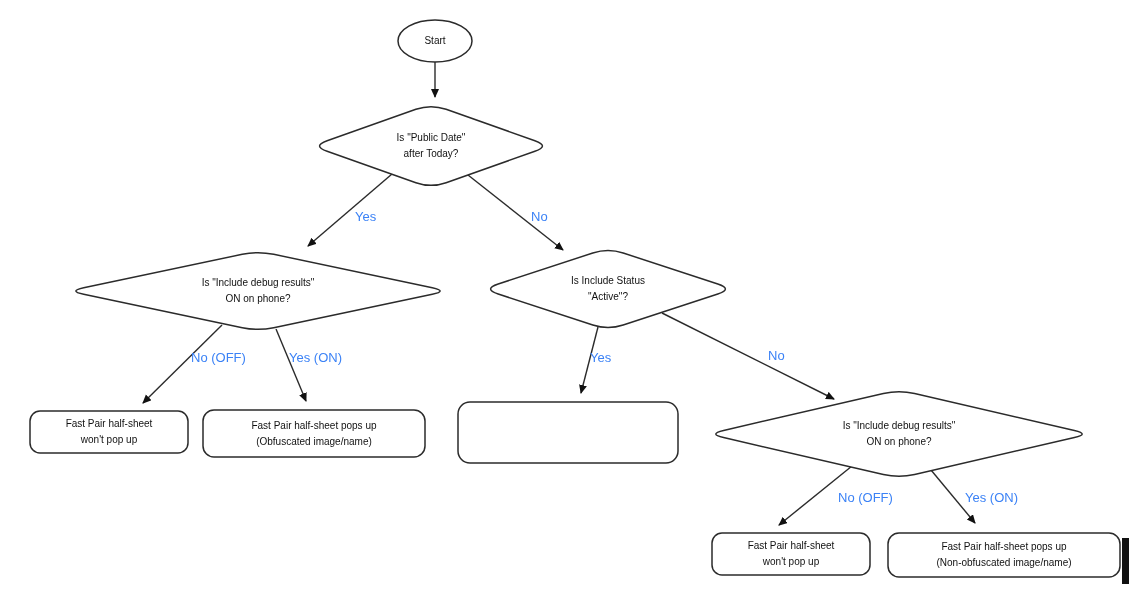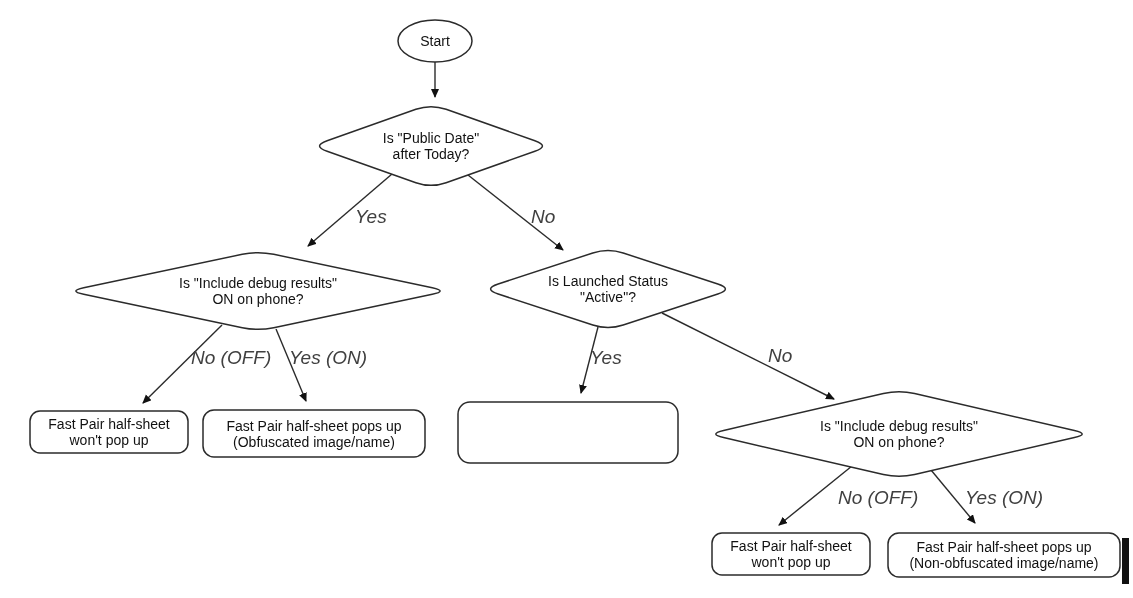--- a/index.html
+++ b/index.html
@@ -2,22 +2,22 @@
 <html><head>
 <meta charset="utf-8">
 <style>
   html,body{margin:0;padding:0;background:#ffffff;}
   #page{position:relative;width:1133px;height:598px;background:#ffffff;overflow:hidden;
         font-family:"Liberation Sans", sans-serif;color:#111;}
   #flow-svg{position:absolute;left:0;top:0;width:1133px;height:598px;}
   .shape{fill:#ffffff;stroke:#2b2b2b;stroke-width:1.5;}
   .edge{stroke:#2b2b2b;stroke-width:1.4;fill:none;}
   .node-label{position:absolute;display:flex;align-items:center;justify-content:center;
-      text-align:center;white-space:pre-line;font-size:14px;line-height:16px;color:#111;}
-  .edge-label{position:absolute;font-size:19px;line-height:16px;color:#404040;font-style:italic;}
+      text-align:center;white-space:pre-line;font-size:10px;line-height:16px;color:#111;}
+  .edge-label{position:absolute;font-size:13px;line-height:16px;color:#3b82f6;}
   .artifact{position:absolute;background:#111;}
 </style>
 </head>
 <body>
 
 <div id="page">
 
   <svg id="flow-svg" viewBox="0 0 1133 598">
     <defs>
       <marker id="arrow" markerWidth="10" markerHeight="9" refX="8" refY="4" orient="auto" markerUnits="userSpaceOnUse">
@@ -45,21 +45,21 @@
     <rect class="shape" x="458" y="402" width="220" height="61" rx="12" ry="12"></rect>
     <rect class="shape" x="712" y="533" width="158" height="42" rx="10" ry="10"></rect>
     <rect class="shape" x="888" y="533" width="232" height="44" rx="11" ry="11"></rect>
   </svg>
 
   <div class="node-label" style="left:398px;top:21px;width:74px;height:40px;">Start</div>
   <div class="node-label" style="left:321px;top:104px;width:220px;height:84px;">Is "Public Date"
 after Today?</div>
   <div class="node-label" style="left:108px;top:251px;width:300px;height:80px;">Is "Include debug results"
 ON on phone?</div>
-  <div class="node-label" style="left:508px;top:248px;width:200px;height:82px;">Is Launched Status
+  <div class="node-label" style="left:508px;top:248px;width:200px;height:82px;">Is Include Status
 "Active"?</div>
   <div class="node-label" style="left:749px;top:391px;width:300px;height:86px;">Is "Include debug results"
 ON on phone?</div>
   <div class="node-label" style="left:30px;top:411px;width:158px;height:42px;">Fast Pair half-sheet
 won't pop up</div>
   <div class="node-label" style="left:203px;top:410px;width:222px;height:47px;">Fast Pair half-sheet pops up
 (Obfuscated image/name)</div>
   <div class="node-label" style="left:712px;top:533px;width:158px;height:42px;">Fast Pair half-sheet
 won't pop up</div>
   <div class="node-label" style="left:888px;top:533px;width:232px;height:44px;">Fast Pair half-sheet pops up

